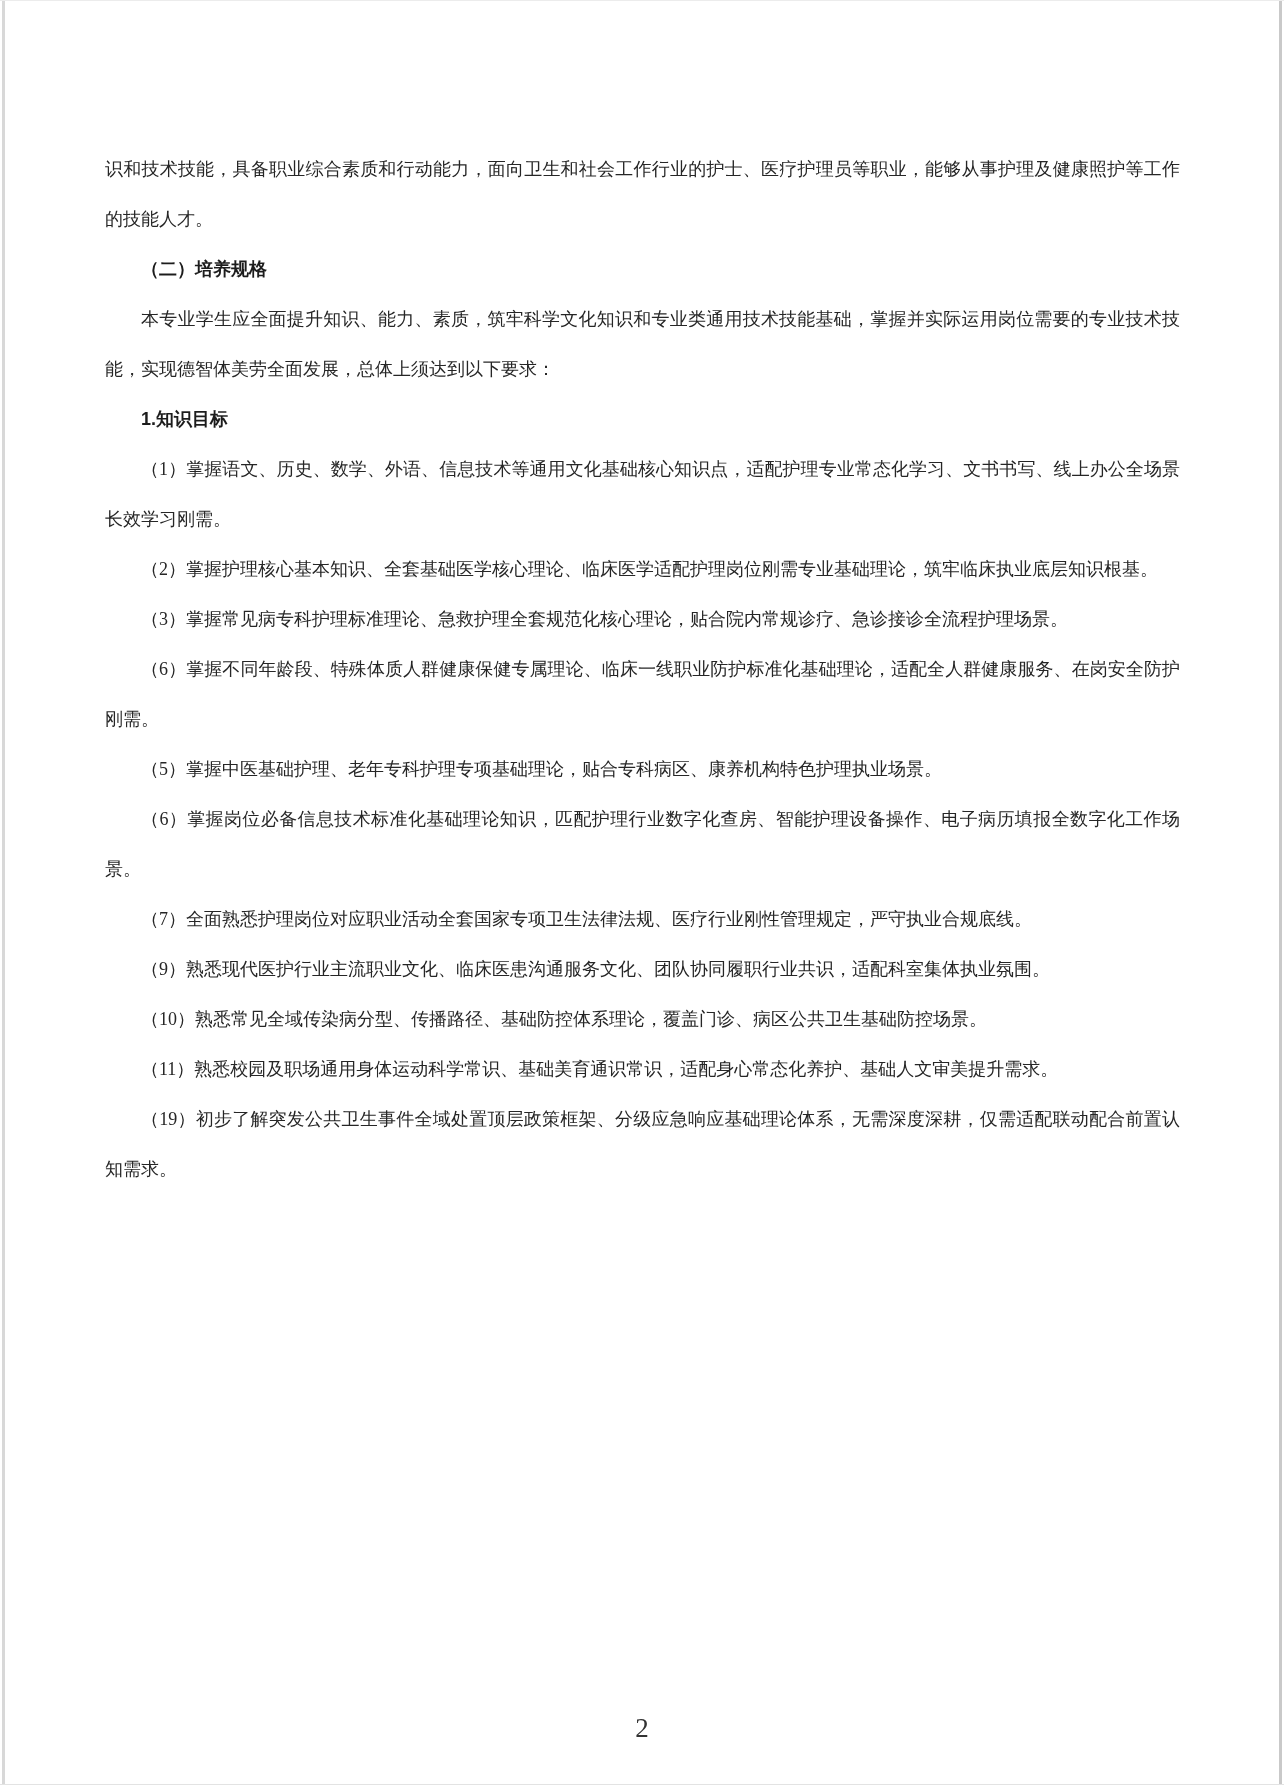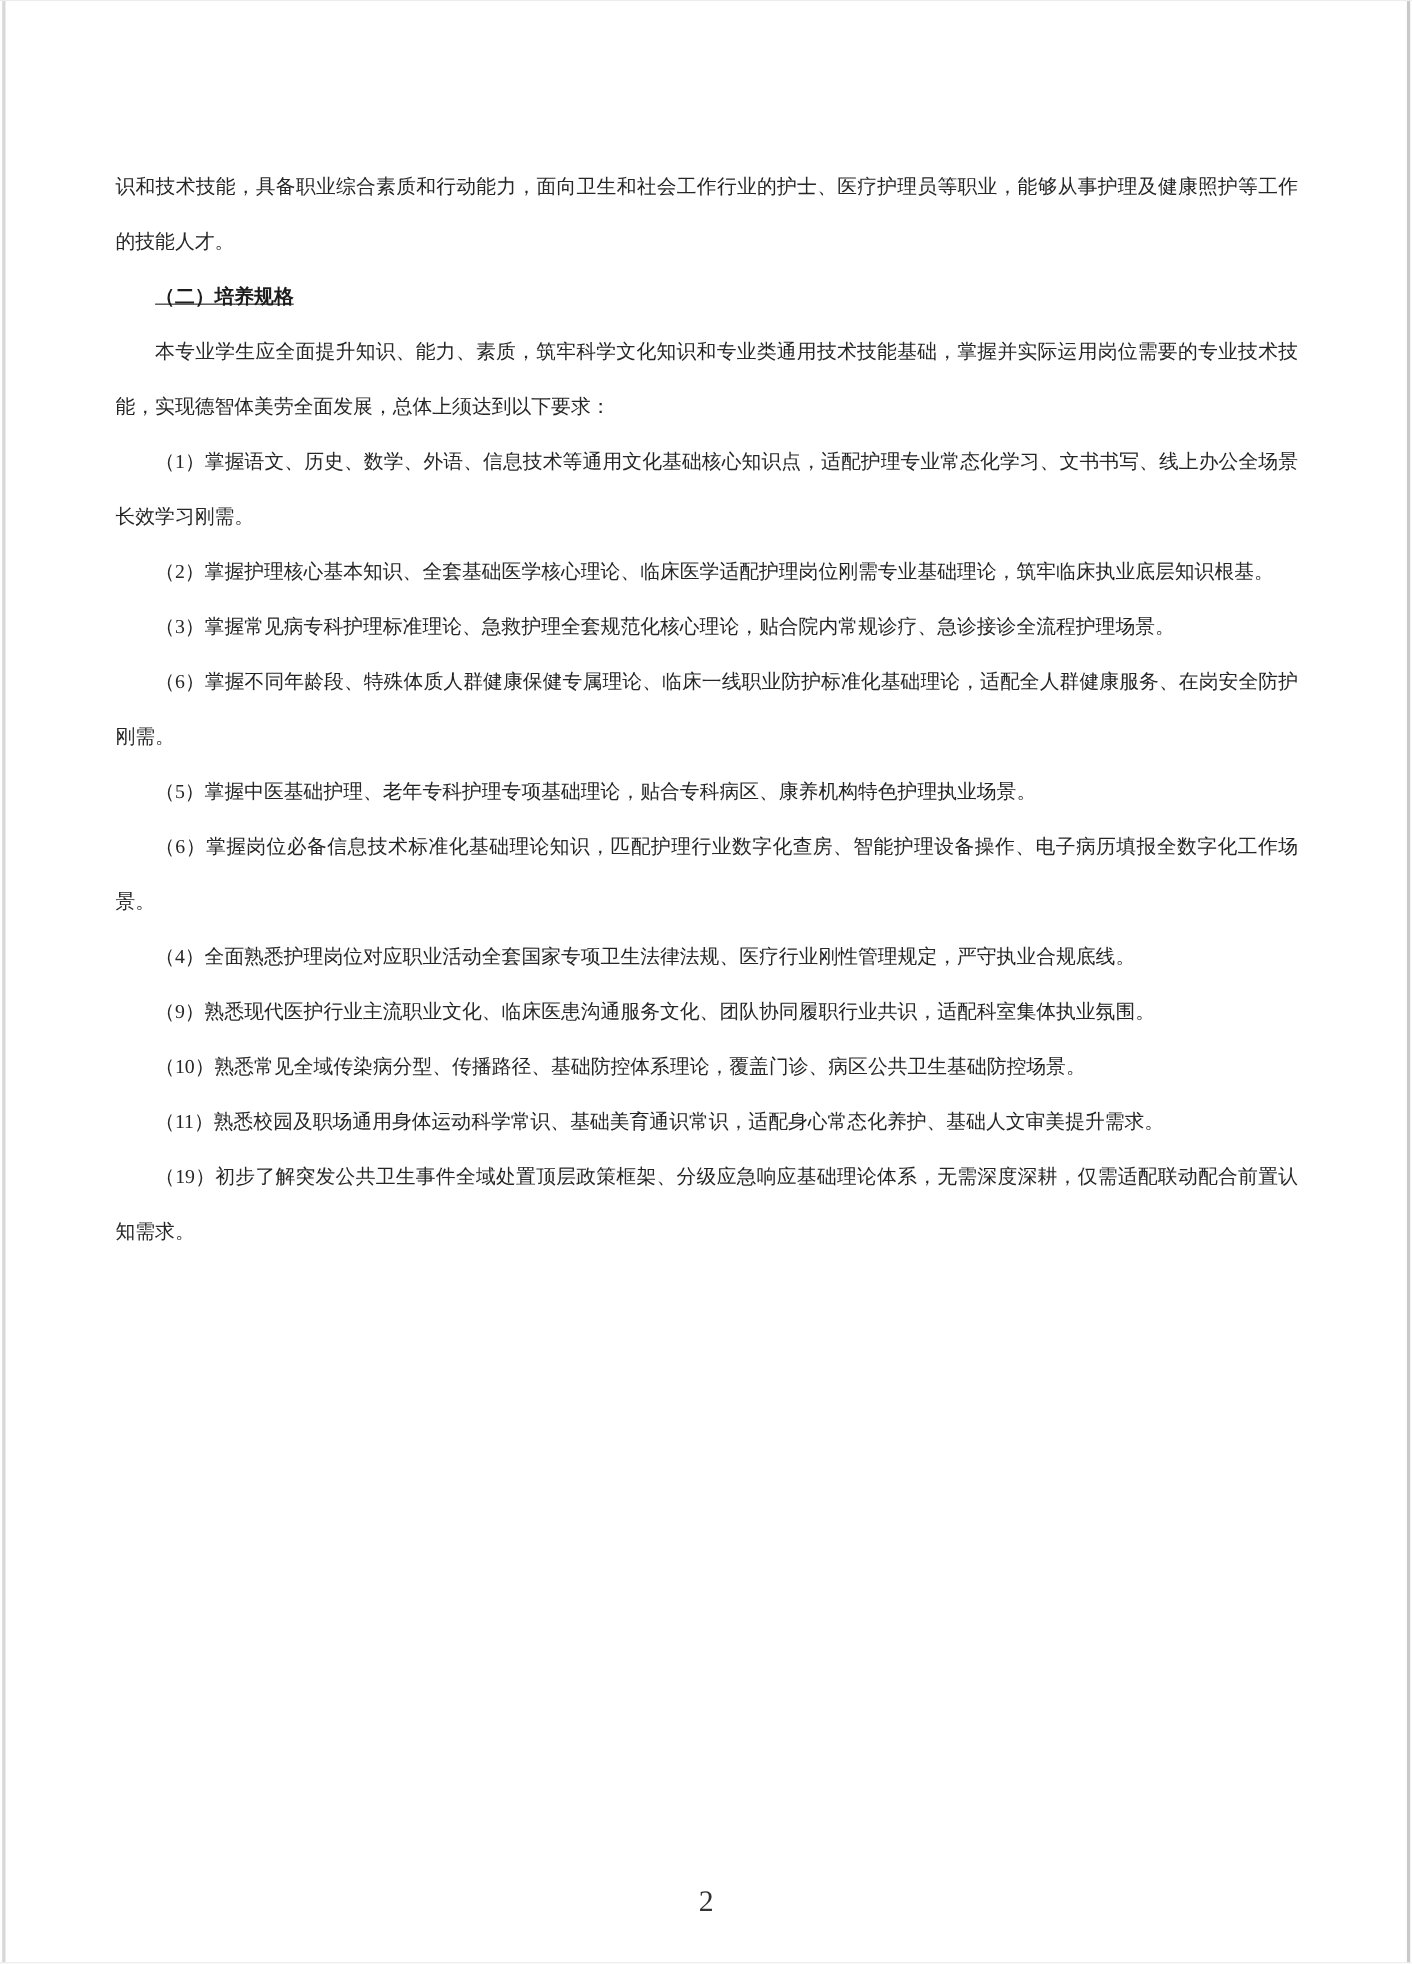--- a/index.html
+++ b/index.html
@@ -42,21 +42,20 @@
     padding: 0;
     text-indent: 2em;
   }
   .content p.no-indent {
     text-indent: 0;
   }
   .content p.heading {
     font-weight: 700;
     color: #1c1c1c;
     font-family: "Liberation Sans", "DejaVu Sans", sans-serif;
-    text-decoration: underline;
   }
   .footer {
     position: absolute;
     top: 1712px;
     left: 0;
     width: 100%;
     text-align: center;
     font-size: 27px;
     color: #333333;
     font-family: "Liberation Serif", "DejaVu Serif", serif;
@@ -70,28 +69,29 @@
   <div class="edge left"></div>
   <div class="edge right"></div>
 
   <div class="content">
     <p class="no-indent">识和技术技能，具备职业综合素质和行动能力，面向卫生和社会工作行业的护士、医疗护理员等职业，能够从事护理及健康照护等工作的技能人才。</p>
 
     <p class="heading">（二）培养规格</p>
 
     <p>本专业学生应全面提升知识、能力、素质，筑牢科学文化知识和专业类通用技术技能基础，掌握并实际运用岗位需要的专业技术技能，实现德智体美劳全面发展，总体上须达到以下要求：</p>
 
+    <p class="heading">1.知识目标</p>
 
     <p>（1）掌握语文、历史、数学、外语、信息技术等通用文化基础核心知识点，适配护理专业常态化学习、文书书写、线上办公全场景长效学习刚需。</p>
     <p>（2）掌握护理核心基本知识、全套基础医学核心理论、临床医学适配护理岗位刚需专业基础理论，筑牢临床执业底层知识根基。</p>
     <p>（3）掌握常见病专科护理标准理论、急救护理全套规范化核心理论，贴合院内常规诊疗、急诊接诊全流程护理场景。</p>
     <p>（6）掌握不同年龄段、特殊体质人群健康保健专属理论、临床一线职业防护标准化基础理论，适配全人群健康服务、在岗安全防护刚需。</p>
     <p>（5）掌握中医基础护理、老年专科护理专项基础理论，贴合专科病区、康养机构特色护理执业场景。</p>
     <p>（6）掌握岗位必备信息技术标准化基础理论知识，匹配护理行业数字化查房、智能护理设备操作、电子病历填报全数字化工作场景。</p>
-    <p>（4）全面熟悉护理岗位对应职业活动全套国家专项卫生法律法规、医疗行业刚性管理规定，严守执业合规底线。</p>
+    <p>（7）全面熟悉护理岗位对应职业活动全套国家专项卫生法律法规、医疗行业刚性管理规定，严守执业合规底线。</p>
     <p>（9）熟悉现代医护行业主流职业文化、临床医患沟通服务文化、团队协同履职行业共识，适配科室集体执业氛围。</p>
     <p>（10）熟悉常见全域传染病分型、传播路径、基础防控体系理论，覆盖门诊、病区公共卫生基础防控场景。</p>
     <p>（11）熟悉校园及职场通用身体运动科学常识、基础美育通识常识，适配身心常态化养护、基础人文审美提升需求。</p>
     <p>（19）初步了解突发公共卫生事件全域处置顶层政策框架、分级应急响应基础理论体系，无需深度深耕，仅需适配联动配合前置认知需求。</p>
   </div>
 
   <div class="footer">2</div>
 
 </div>
 

